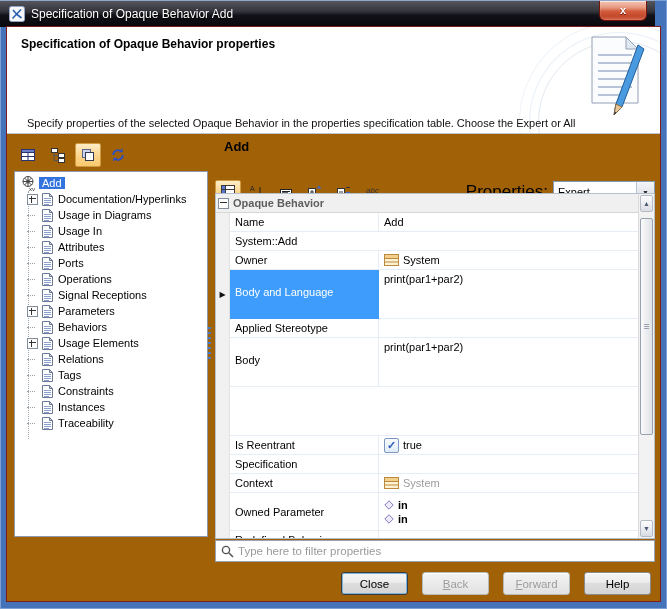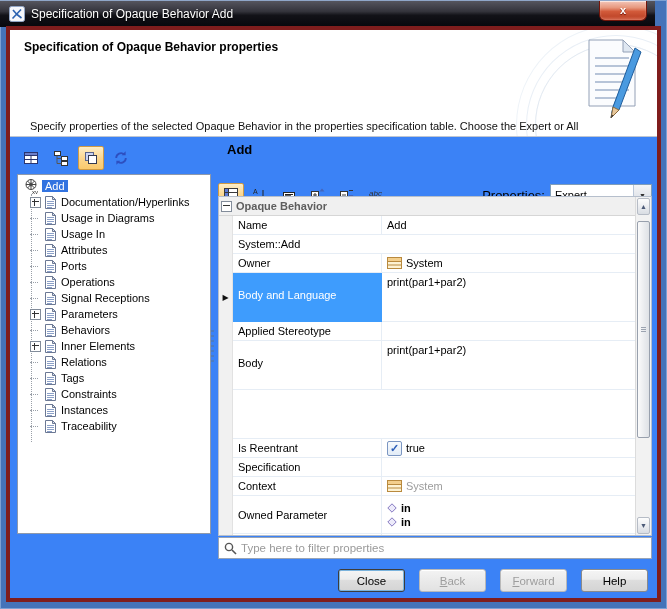--- a/index.html
+++ b/index.html
@@ -11,22 +11,22 @@
     border-top:1px solid #8fa6c8;display:flex;align-items:center;}
   .titlebar .app-ico{width:16px;height:16px;margin:0 6px 0 9px;}
   .title-text{color:#fff;font-size:12px;text-shadow:0 1px 2px #000;}
   .close-btn{position:absolute;right:8px;top:0;width:46px;height:19px;cursor:default;
     background:linear-gradient(180deg,#f3c6b9 0%,#e7987e 35%,#d25a3a 55%,#c2492c 80%,#d3654a 100%);
     border:1px solid #75150a;border-top:none;border-radius:0 0 6px 6px;
     box-shadow:inset 0 1px 0 rgba(255,255,255,.55),inset 0 0 2px rgba(255,255,255,.35);
     color:#fff;font-weight:bold;font-size:11px;text-align:center;line-height:18px;
     text-shadow:0 1px 1px #6d1207;}
   
-  .content{position:absolute;left:6px;right:6px;top:26px;bottom:7px;background:#3b82f6;
-    border:4px solid #7f1d1d;overflow:hidden;}
+  .content{position:absolute;left:6px;right:6px;top:26px;bottom:7px;background:#a16207;
+    border:1px solid #7f1d1d;overflow:hidden;}
   
   .headband{position:absolute;left:0;top:0;right:0;height:106px;background:#fff;
     border-bottom:1px solid #bfc6d2;overflow:hidden;}
   .headband .arc{position:absolute;right:-40px;bottom:-70px;width:160px;height:160px;border-radius:50%;
     border:1px solid #e3eaf2;box-shadow:0 0 0 8px #fff,0 0 0 9px #e9eff6,0 0 0 18px #fff,0 0 0 19px #eef3f8;}
   .head-title{position:absolute;left:14px;top:10px;font-size:12px;font-weight:bold;color:#000;}
   .head-desc{position:absolute;left:20px;top:40px;width:560px;font-size:11px;color:#111;line-height:16px;margin-top:48px;}
   .doc-art{position:absolute;right:12px;top:6px;}
   
   .tree-toolbar{position:absolute;left:8px;top:116px;display:flex;align-items:center;gap:4px;}
@@ -47,21 +47,21 @@
   .pbox::before{content:"";position:absolute;left:1px;right:1px;top:3px;height:1px;background:#333;}
   .pbox.plus::after{content:"";position:absolute;top:1px;bottom:1px;left:3px;width:1px;background:#333;}
   .tree-row .lbl{margin-left:4px;}
   .tree-ico{margin-left:2px;flex:none;display:flex;}
   .splitter{position:absolute;left:201px;top:300px;height:34px;width:3px;
     background:repeating-linear-gradient(180deg,#4a7cc4 0 2px,transparent 2px 5px);}
   
   .main-heading{position:absolute;left:217px;top:112px;font-size:13px;font-weight:bold;}
   .main-toolbar{position:absolute;left:208px;right:5px;top:152px;height:26px;display:flex;align-items:center;gap:3px;justify-content:flex-end;}
   .props-group{margin-left:auto;display:flex;align-items:center;gap:5px;}
-  .props-label{font-size:13px;}
+  .props-label{font-size:17px;}
   .combo{width:100px;height:20px;border:1px solid #7f9db9;background:#fff;display:flex;align-items:center;}
   .combo .val{flex:1;font-size:11px;padding-left:4px;}
   .combo .drop{width:17px;align-self:stretch;border-left:1px solid #b9c6d8;
     background:linear-gradient(180deg,#f4f5f7,#e4e7ec 50%,#d2d7df);display:flex;align-items:center;justify-content:center;
     font-size:7px;color:#333;}
   
   .table-wrap{position:absolute;left:208px;right:5px;top:166px;bottom:62px;background:#fff;
     border:1px solid #b6bfcc;overflow:hidden;}
   .table-scroll{position:absolute;left:0;top:0;right:15px;bottom:0;overflow:hidden;}
   .section-row{display:flex;align-items:center;height:18px;background:#f0f0f0;border-bottom:1px solid #d6d6d6;}
@@ -373,21 +373,21 @@
                 <path d="M1.5 1.5 h7 l3 3 v9 h-10 z" fill="#fff" stroke="#6b7894"></path>
                 <path d="M8.5 1.5 l3 3 h-3 z" fill="#dce4f0" stroke="#6b7894"></path>
                 <g stroke="#8ba0c8">
                   <line x1="3" y1="6.5" x2="10" y2="6.5"></line>
                   <line x1="3" y1="8.5" x2="10" y2="8.5"></line>
                   <line x1="3" y1="10.5" x2="10" y2="10.5"></line>
                   <line x1="3" y1="12.5" x2="8" y2="12.5"></line>
                 </g>
               </svg>
             </span>
-            <span class="lbl">Inner Elements</span>
+            <span class="lbl">Usage Elements</span>
           </div>
           <div class="tree-row tree-child">
             <span class="conn">
               <span class="stub"></span>
             </span>
             <span class="tree-ico">
               <svg width="13" height="15" viewBox="0 0 13 15">
                 <path d="M1.5 1.5 h7 l3 3 v9 h-10 z" fill="#fff" stroke="#6b7894"></path>
                 <path d="M8.5 1.5 l3 3 h-3 z" fill="#dce4f0" stroke="#6b7894"></path>
                 <g stroke="#8ba0c8">

